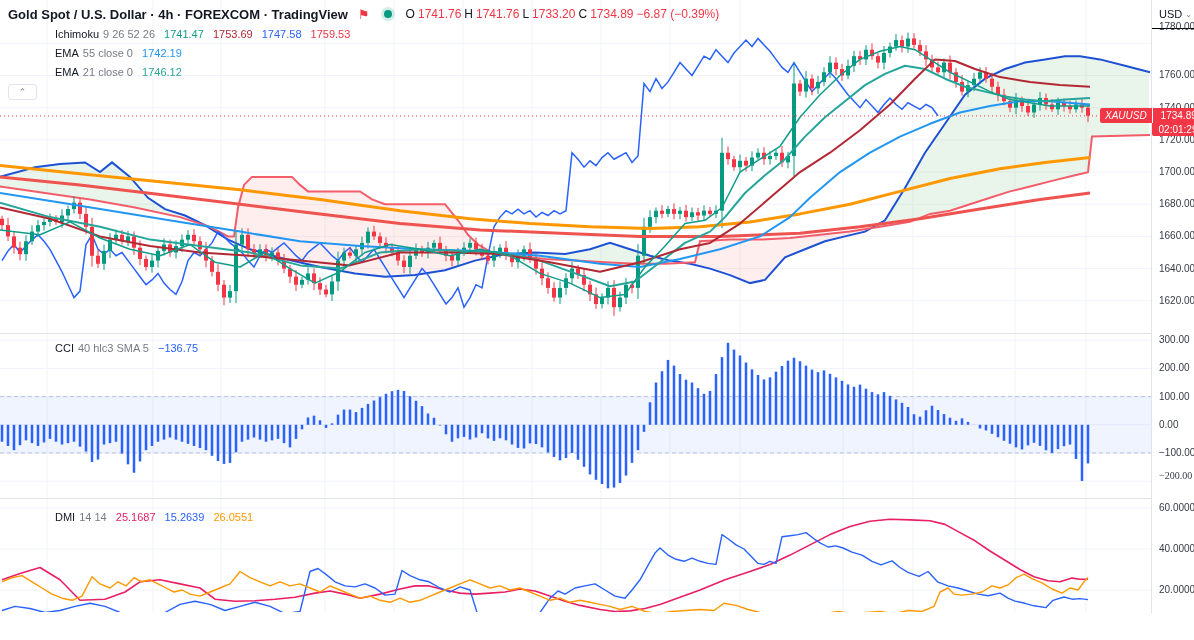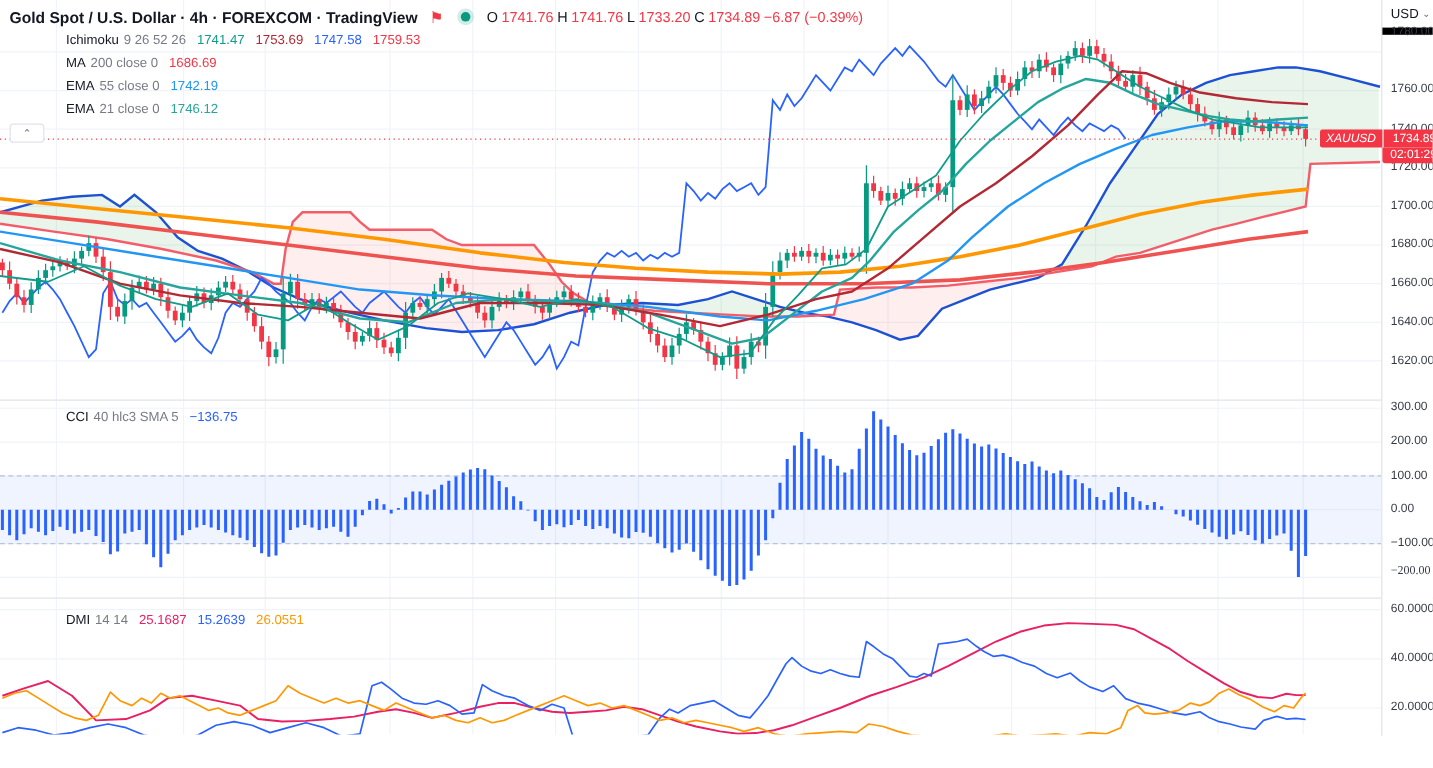--- a/index.html
+++ b/index.html
@@ -24,21 +24,21 @@
   .c-red{color:#f23645;} .c-lblue{color:#2196f3;} .c-green{color:#26a69a;}
   .c-orange{color:#ff9800;} .c-pink{color:#e91e63;}
   .collapse-btn{display:inline-flex;align-items:center;justify-content:center;
       width:27px;height:14px;border:1px solid #e0e3eb;border-radius:3px;background:#fff;
       color:#787b86;font-size:9px;cursor:pointer;margin-top:3px;}
   .pane-legend{position:absolute;left:8px;z-index:5;font-size:11px;white-space:nowrap;}
   
   .price-axis{position:absolute;left:1151px;top:0;width:43px;height:613px;background:#fff;
       border-left:1px solid #e0e3eb;z-index:4;cursor:ns-resize;}
   .axis-label{position:absolute;left:7px;font-size:10px;color:#363a45;white-space:nowrap;}
-  .currency-cell{position:absolute;left:0;top:0;width:43px;height:29px;border-bottom:6px solid #000000;
+  .currency-cell{position:absolute;left:0;top:0;width:43px;height:29px;border-bottom:1px solid #000000;
       display:flex;align-items:center;justify-content:flex-start;padding-left:7px;box-sizing:border-box;
       font-size:11px;color:#131722;cursor:pointer;}
   .currency-cell .chev{font-size:8px;color:#787b86;margin-left:3px;}
   
   .time-axis{position:absolute;left:0;top:613px;width:1194px;height:27px;background:#fff;
       border-top:1px solid #e0e3eb;z-index:4;cursor:ew-resize;}
   .tlabel{position:absolute;top:7px;font-size:10px;color:#363a45;transform:translateX(-50%);}
   .tlabel.major{color:#131722;font-weight:bold;}
   .gear{position:absolute;left:1166px;top:4px;color:#787b86;font-size:13px;cursor:pointer;}
   
@@ -697,24 +697,20 @@
       </span>
     </div>
     <div class="lrow irow">
       <span><span class="iname">Ichimoku</span><span class="iparams">9 26 52 26</span>
       <span class="ival c-teal">1741.47</span>
       <span class="ival c-darkred">1753.69</span>
       <span class="ival c-blue">1747.58</span>
       <span class="ival c-red">1759.53</span></span>
     </div>
     <div class="lrow irow">
-      <span><span class="iname">MA</span><span class="iparams">200 close 0</span>
-      <span class="ival c-red">1686.69</span></span>
-    </div>
-    <div class="lrow irow">
       <span><span class="iname">EMA</span><span class="iparams">55 close 0</span>
       <span class="ival c-lblue">1742.19</span></span>
     </div>
     <div class="lrow irow">
       <span><span class="iname">EMA</span><span class="iparams">21 close 0</span>
       <span class="ival c-green">1746.12</span></span>
     </div>
     <div class="collapse-btn">
       <span>⌃</span>
     </div>

